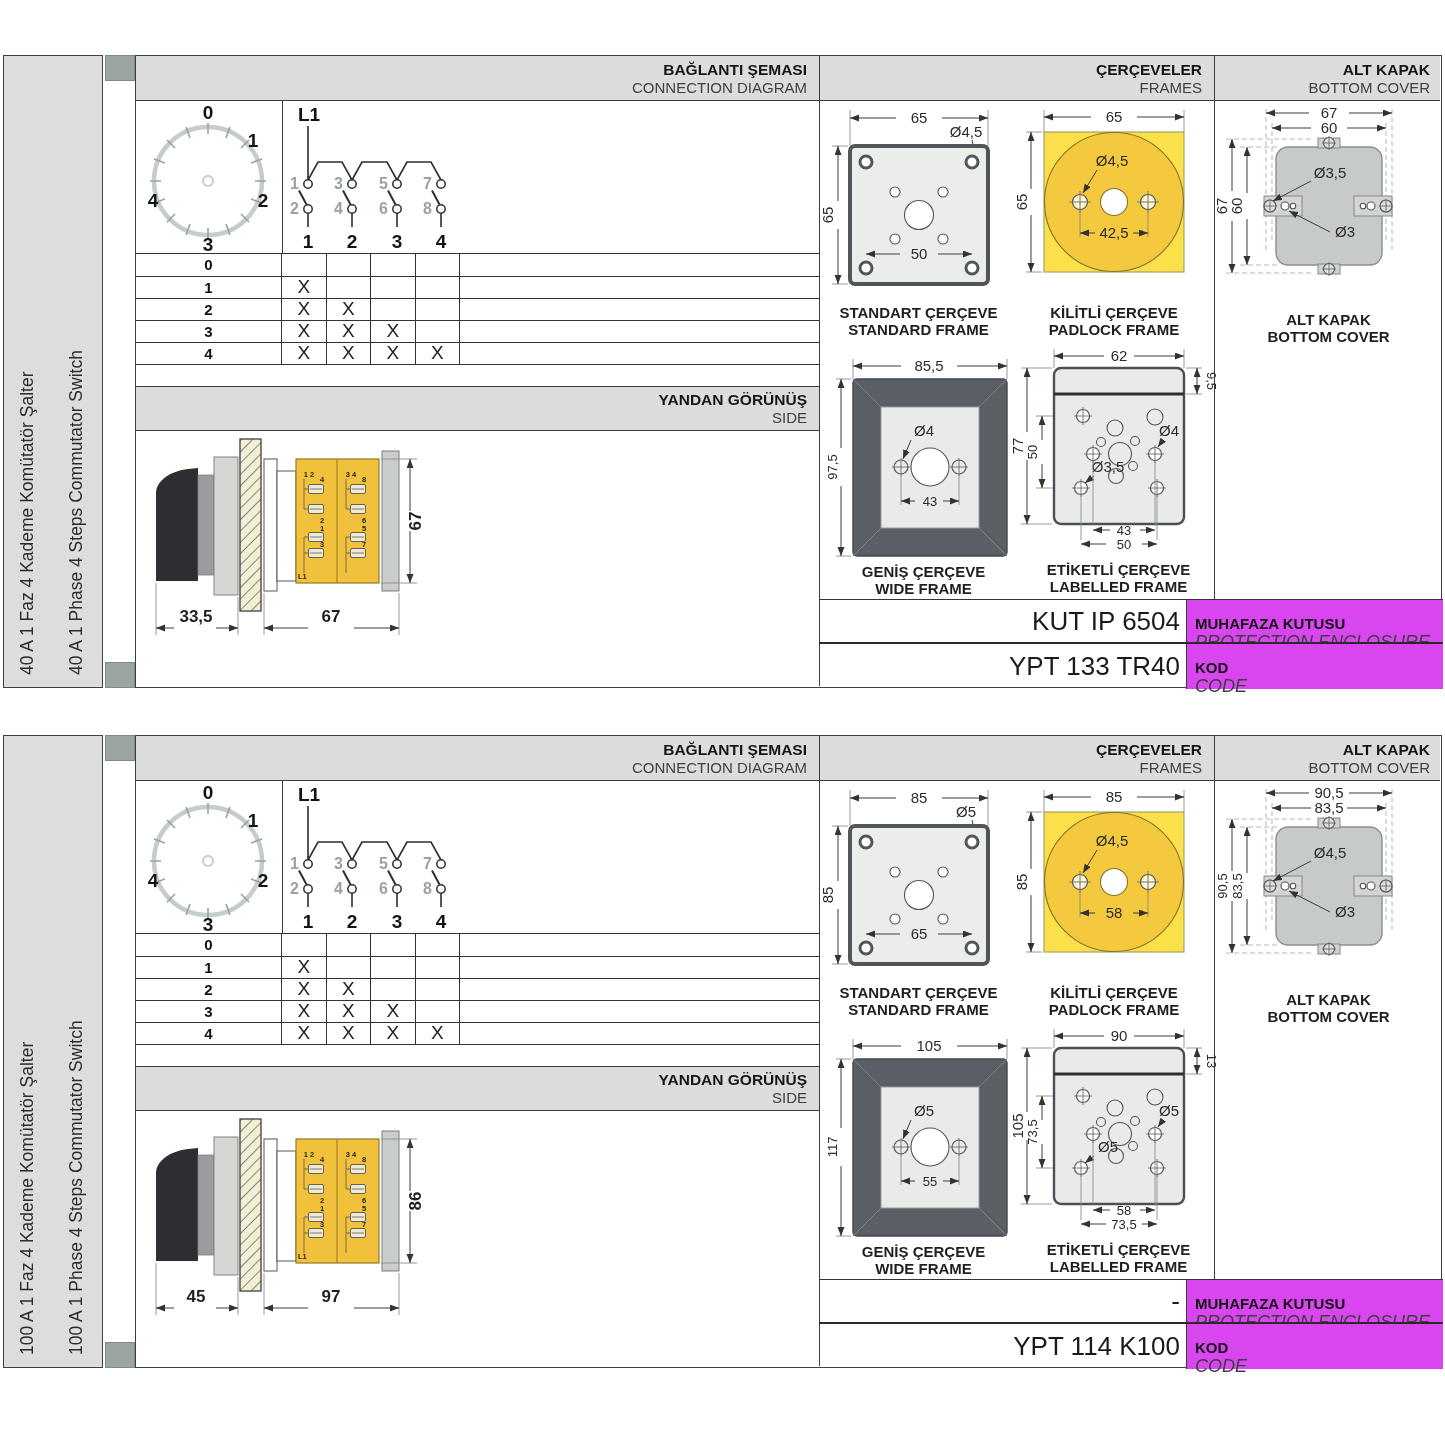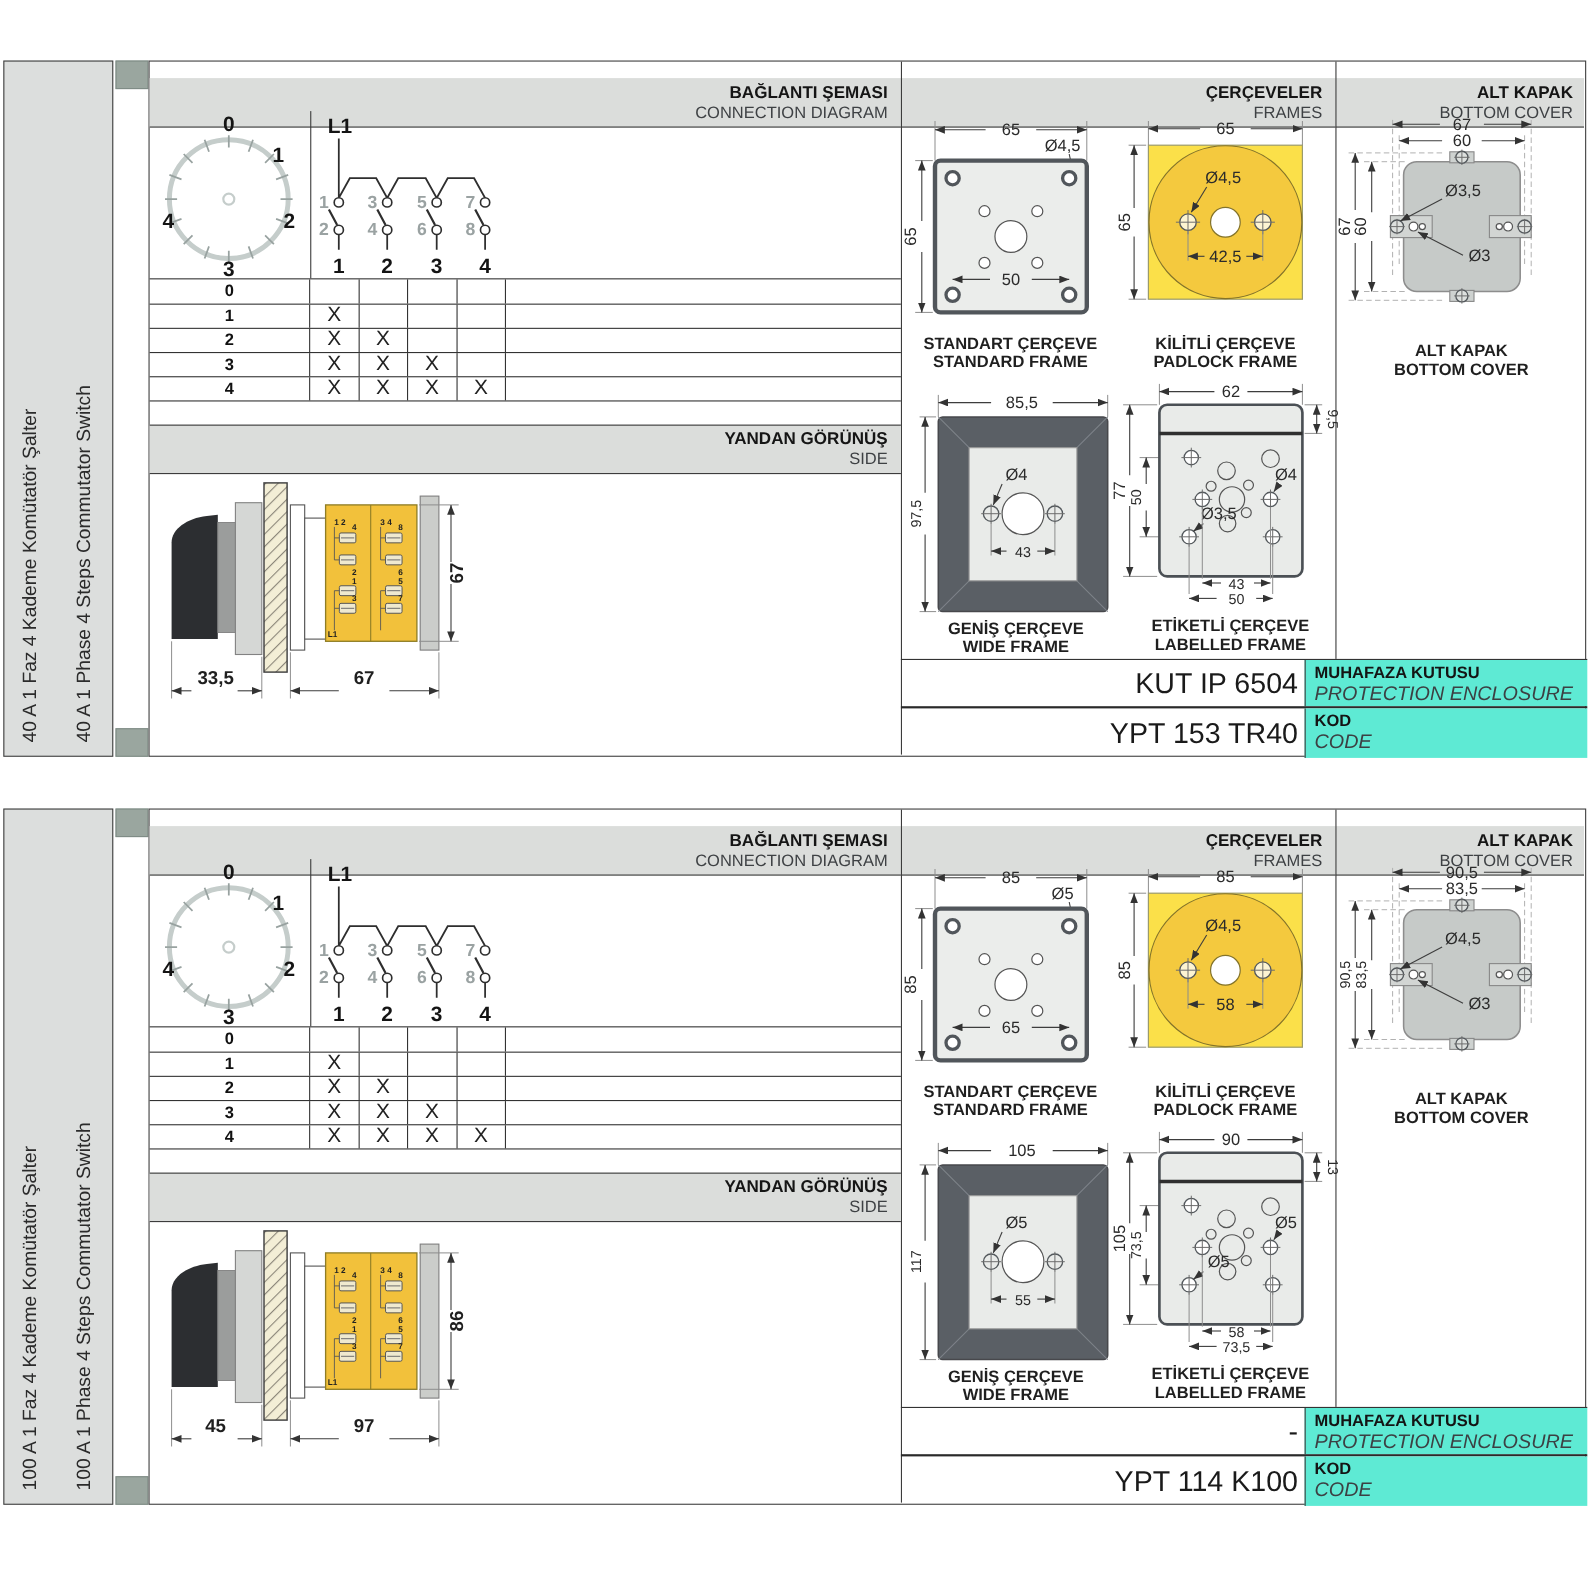--- a/index.html
+++ b/index.html
@@ -14,21 +14,21 @@
   .sidebar{position:absolute;left:0;top:0;width:100px;height:100%;background:#dcdedd;border:1.5px solid #3f3f3f;display:flex}
   .vtext{writing-mode:vertical-rl;transform:rotate(180deg);width:50%;font-size:17.5px;color:#2b2b2b;padding-top:12px;line-height:46px;white-space:nowrap}
 
   .gap-sq{position:absolute;left:102px;width:30px;height:26px;background:#9aa69f;border:1px solid #7f8c86}
   .gs-t{top:0}.gs-b{bottom:0}
 
   .main{position:absolute;left:132px;top:0;width:1307px;height:633px;border:1.5px solid #3f3f3f;background:#fff}
 
   .vline{position:absolute;width:0;border-left:1.5px solid #3c3c3c}
 
-  .hdr{position:absolute;top:15px;height:45px;background:#dbdddb;border-bottom:1.5px solid #3c3c3c;text-align:right;padding:4px 12px 0 0}
+  .hdr{position:absolute;top:0;height:45px;background:#dbdddb;border-bottom:1.5px solid #3c3c3c;text-align:right;padding:4px 12px 0 0}
   .h-conn{left:0;width:683px}.h-fr{left:683px;width:395px}.h-cov{left:1078px;width:226px;padding-right:10px}
   .ht{font-weight:700;font-size:15.5px;color:#151515;line-height:19px}
   .hs{font-size:15px;color:#3e4144;line-height:18px}
   .it{}
 
   .svg-dial{position:absolute;left:0;top:45px}
   .celldiv{position:absolute;left:146px;top:45px;height:152px;border-left:1.5px solid #3c3c3c}
   .svg-circ{position:absolute;left:148px;top:45px}
 
   .steptable{position:absolute;left:0;top:197px;width:683px;border-top:1.5px solid #333;border-bottom:1.5px solid #333}
@@ -41,21 +41,21 @@
   .sidehdr{position:absolute;left:0;top:330px;width:683px;height:45px;background:#dbdddb;border-top:1.5px solid #3c3c3c;border-bottom:1.5px solid #3c3c3c;text-align:right;padding:3px 12px 0 0}
   .svg-side{position:absolute;left:0;top:375px}
 
   .absvg{position:absolute}
   .fr-lbls{position:absolute;text-align:center;font-weight:700;font-size:15px;line-height:17px;color:#1f1f1f}
 
   .encrow{position:absolute;left:683px;width:624px;display:flex}
   .r1{top:543px;height:43px;border-top:1.5px solid #333}
   .r2{top:586px;height:47px;border-top:2.5px solid #2a2a2a}
   .encval{flex:1;display:flex;align-items:center;justify-content:flex-end;padding-right:6px;font-size:26px;color:#1a1a1a}
-  .enclbl{width:257px;background:#5eead4;border-left:1.5px solid #3c3c3c;padding:2px 0 0 8px}
+  .enclbl{width:257px;background:#d946ef;border-left:1.5px solid #3c3c3c;padding:14px 0 0 8px}
   .elt{font-weight:700;font-size:15px;line-height:19px;color:#141414}
   .ele{font-style:italic;font-size:18px;line-height:18px;color:#3c4043}
 
   
   .dl{stroke:#3d3d3d;stroke-width:1;fill:none}
   .xl{stroke:#8c8c8c;stroke-width:0.9;fill:none}
   .dash{stroke:#b0b0b0;stroke-width:0.9;fill:none;stroke-dasharray:5 3}
   .dt{font-size:15px;fill:#2b2b2b}
   .dts{font-size:13px;fill:#2b2b2b}
   .dtb{font-size:17px;font-weight:700;fill:#1f1f1f}
@@ -457,21 +457,21 @@
     </div>
 
     <div class="encrow r1">
       <div class="encval">KUT IP 6504</div>
       <div class="enclbl">
         <div class="elt">MUHAFAZA KUTUSU</div>
         <div class="ele">PROTECTION ENCLOSURE</div>
       </div>
     </div>
     <div class="encrow r2">
-      <div class="encval">YPT 153 TR40</div>
+      <div class="encval">YPT 133 TR40</div>
       <div class="enclbl">
         <div class="elt">KOD</div>
         <div class="ele">CODE</div>
       </div>
     </div>
   </div>
 </div>
 
 <div class="panel p1">
   <div class="sidebar">

